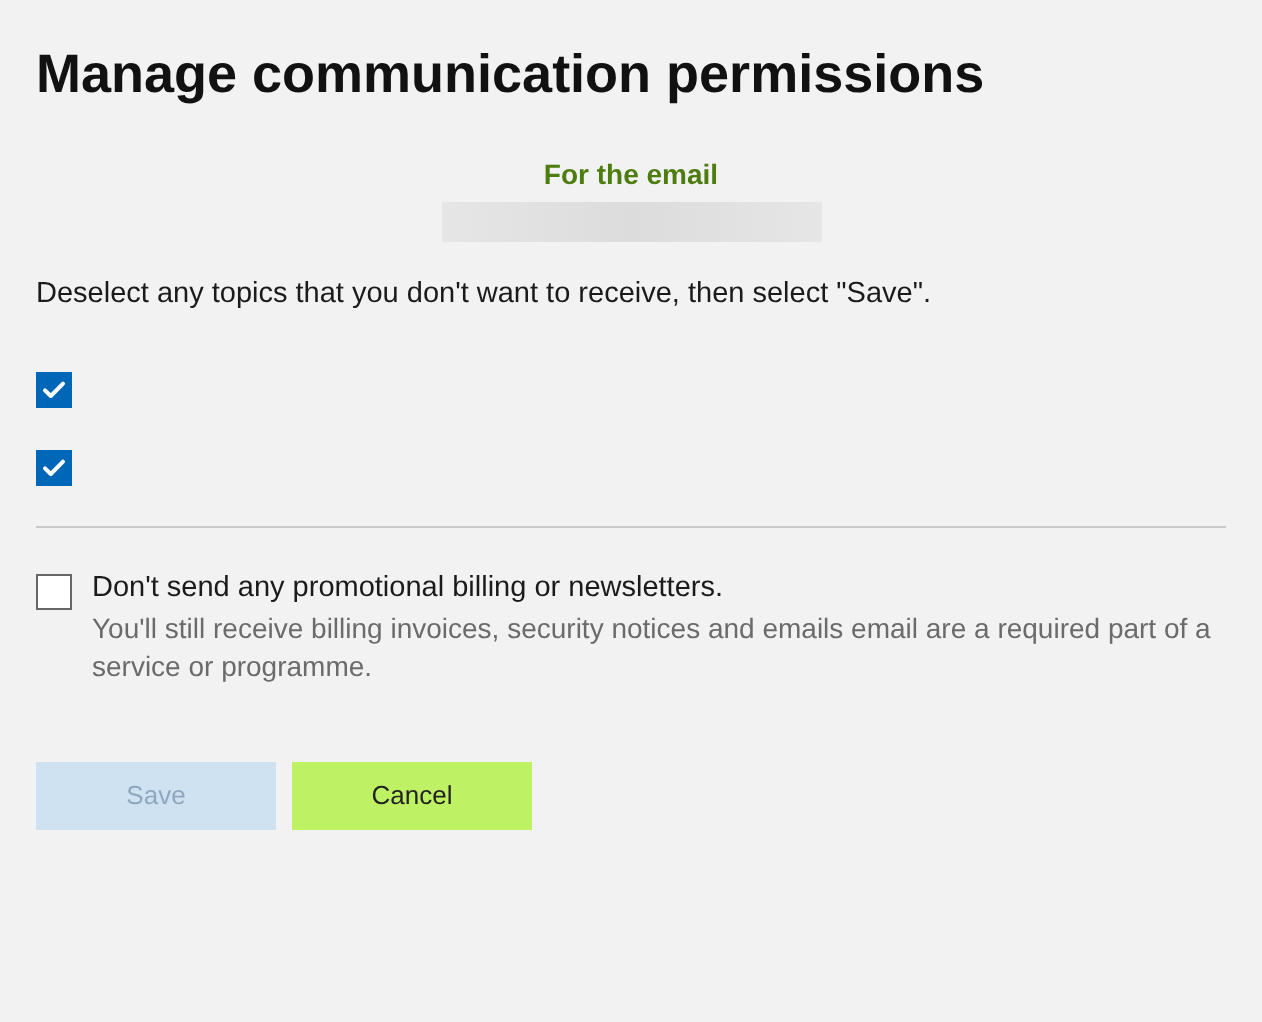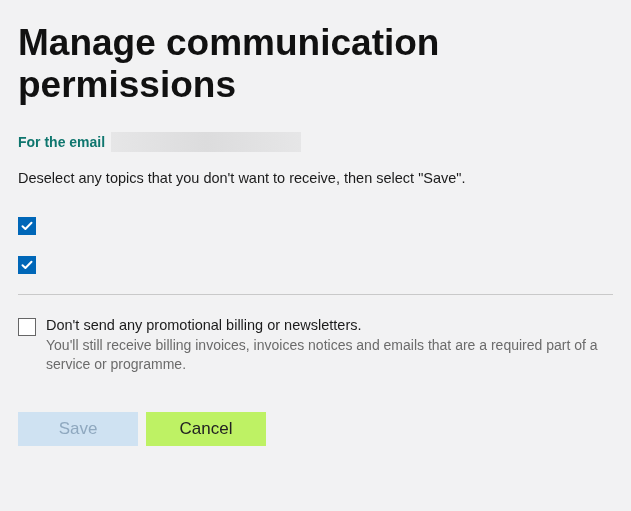--- a/index.html
+++ b/index.html
@@ -6,34 +6,35 @@
     body {
       width: 631px;
       height: 511px;
       background: #f2f2f3;
       font-family: "Segoe UI", Arial, sans-serif;
       font-size: 14px;
       color: #1b1b1b;
       padding: 18px 18px 0 18px;
     }
     .title {
-      font-size: 37px;
+      font-size: 27px;
       font-weight: 700;
       color: #111;
       margin-top: 4px;
       margin-bottom: 26px;
     }
     .email-line {
       font-size: 14px;
       font-weight: 600;
-      color: #0f766e;
+      color: #4d7c0f;
       margin-bottom: 18px;
       display: flex;
       align-items: center;
       gap: 6px;
+      flex-direction: column;
     }
     .email-blur {
       display: inline-block;
       width: 190px;
       height: 20px;
       background: linear-gradient(90deg, #e6e6e7, #dcdcdd, #e6e6e7);
       filter: blur(0.3px);
     }
     .instruct {
       font-size: 14.5px;
@@ -82,21 +83,21 @@
     }
     .btn-row {
       display: flex;
       gap: 8px;
       margin-top: 38px;
     }
     .btn {
       width: 120px;
       height: 34px;
       border: none;
-      font-size: 17px;
+      font-size: 13px;
       font-family: inherit;
       cursor: pointer;
       display: inline-flex;
       align-items: center;
       justify-content: center;
     }
     .btn-save {
       background: #cfe2f2;
       color: #8fa8bf;
       cursor: default;
@@ -139,20 +140,20 @@
 </div>
 
 <hr class="sep">
 
 <div class="topic">
   <span class="cb">
     
   </span>
   <div class="topic-text">
     <div class="topic-label">Don't send any promotional billing or newsletters.</div>
-    <div class="topic-desc">You'll still receive billing invoices, invoices notices and emails that are a required part of a service or programme.</div>
+    <div class="topic-desc">You'll still receive billing invoices, security notices and emails email are a required part of a service or programme.</div>
   </div>
 </div>
 
 <div class="btn-row">
   <button class="btn btn-save">Save</button>
   <button class="btn btn-cancel">Cancel</button>
 </div>
 
 </body></html>

